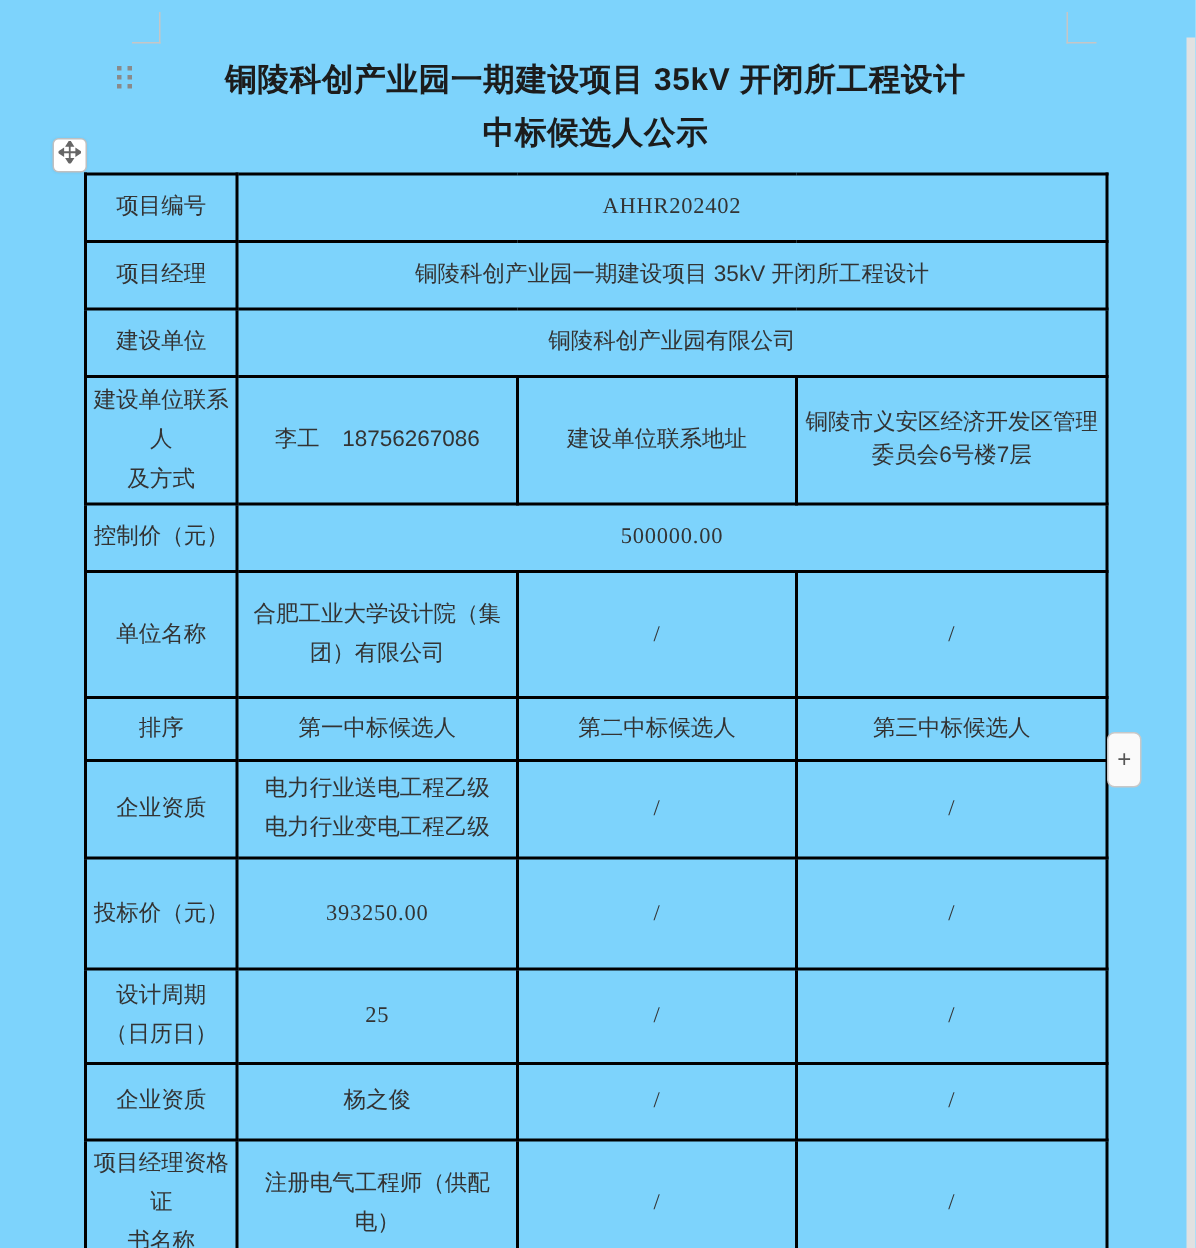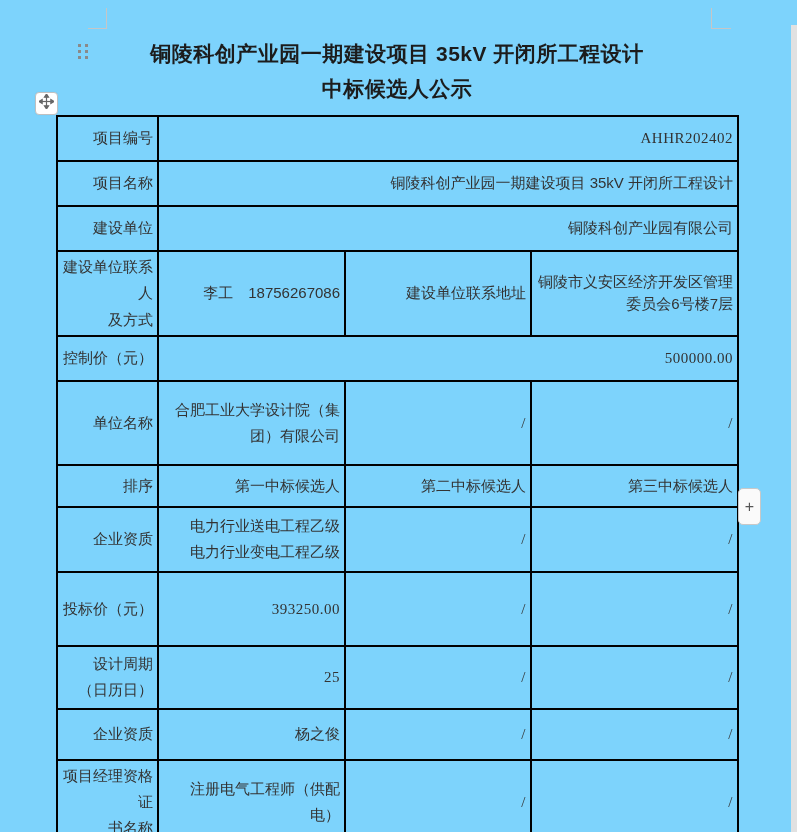--- a/index.html
+++ b/index.html
@@ -44,21 +44,21 @@
     line-height: 35px; color: #1c1c1c; letter-spacing: 0.5px;
   }
 
   
   table.bid {
     position: absolute; left: 56px; top: 115px;
     width: 681px; border-collapse: collapse; table-layout: fixed;
   }
   table.bid td {
     border: 2px solid #000000;
-    text-align: right; vertical-align: middle;
+    text-align: center; vertical-align: middle;
     font-size: 15px; color: #333333;
     padding: 2px 4px; line-height: 1.75;
     white-space: pre-line; overflow: hidden;
   }
   td.num, .serifed {
     font-family: "Liberation Serif", "DejaVu Serif", serif;
     letter-spacing: 0.5px;
   }
   td.contact-val {
     text-align: left; padding-left: 11px;
@@ -124,21 +124,21 @@
         <col style="width:187px">
         <col style="width:186px">
         <col style="width:207px">
     </colgroup>
     <tbody>
       <tr style="height:45px">
         <td>项目编号</td>
         <td class="num" colspan="3">AHHR202402</td>
       </tr>
       <tr style="height:45px">
-        <td>项目名称</td>
+        <td>项目经理</td>
         <td colspan="3">铜陵科创产业园一期建设项目 35kV 开闭所工程设计</td>
       </tr>
       <tr style="height:45px">
         <td>建设单位</td>
         <td colspan="3">铜陵科创产业园有限公司</td>
       </tr>
       <tr style="height:46px">
         <td>建设单位联系人
 及方式</td>
         <td class="contact-val">李工　18756267086</td>

